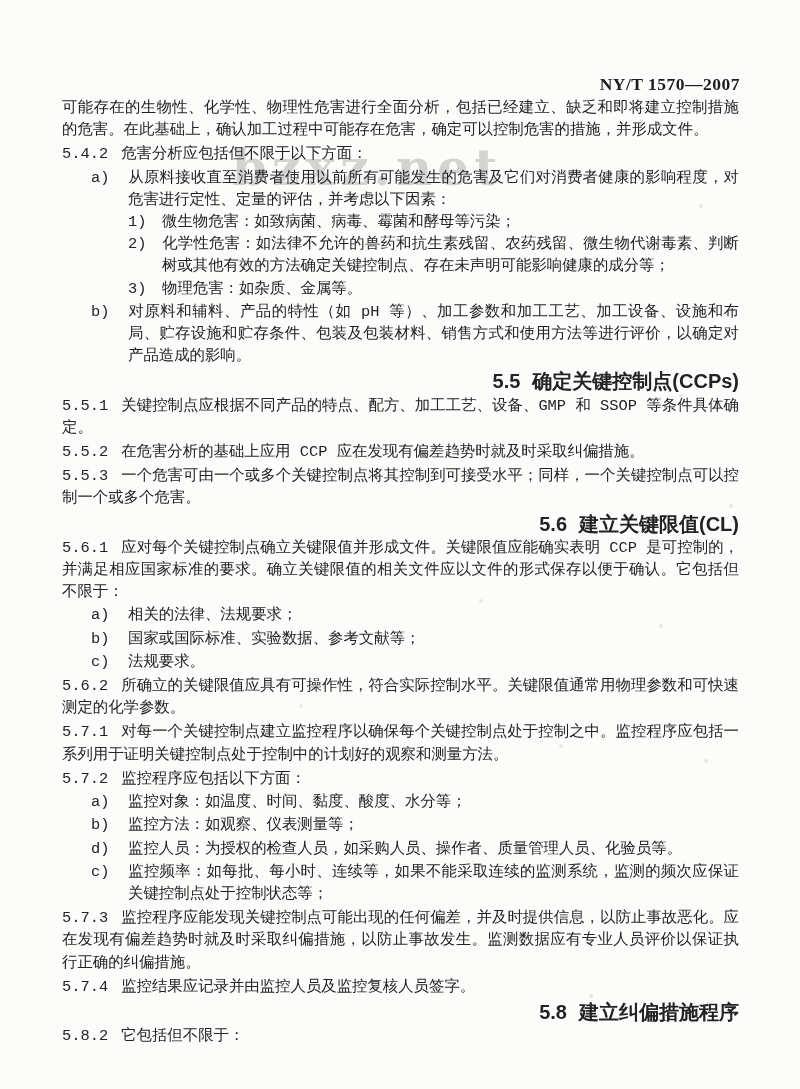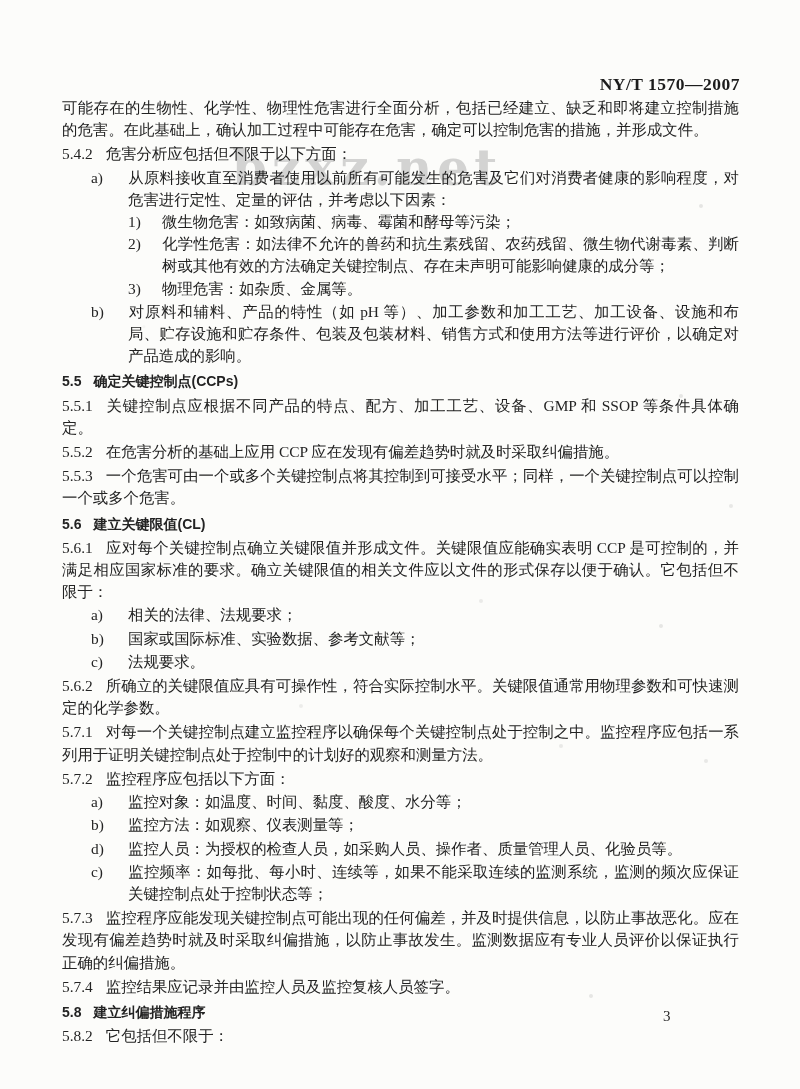--- a/index.html
+++ b/index.html
@@ -28,28 +28,28 @@
     font-family:"DejaVu Serif",serif;
     font-size:50px;font-weight:bold;letter-spacing:5px;
     color:rgba(145,145,145,0.38);
     z-index:0;user-select:none;white-space:nowrap;
   }
   .content{
     position:absolute;left:62px;top:97px;width:677px;
     font-size:15.4px;line-height:22.2px;
     z-index:1;
   }
-  .content p{margin:0;text-align:justify;}
+  .content p{margin:0;text-align:justify;font-family:Liberation Mono, monospace;}
   p.body{margin-bottom:2px;}
   p.clause{margin-top:2px;}
   p.heading{
     font-family:"Liberation Sans","DejaVu Sans",sans-serif;
-    font-weight:bold;font-size:14px;
+    font-weight:bold;font-size:20px;
     margin-top:3px;margin-bottom:2px;
-    text-align:left;
+    text-align:right;
   }
   .num{margin-right:13px;}
   .heading .num{margin-right:12px;}
   p.item{padding-left:66px;text-indent:-37px;margin-top:1px;}
   p.item .marker{display:inline-block;width:37px;text-indent:0;}
   p.subitem{padding-left:100px;text-indent:-34px;}
   p.subitem .marker{display:inline-block;width:34px;text-indent:0;}
   .page-number{
     position:absolute;left:663px;top:1008px;
     font-size:15px;color:#2a2a2a;z-index:1;

